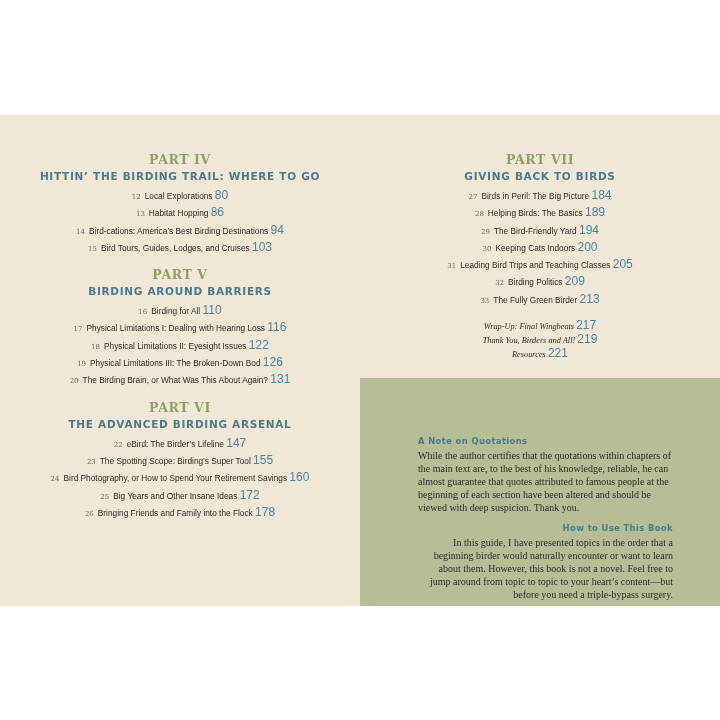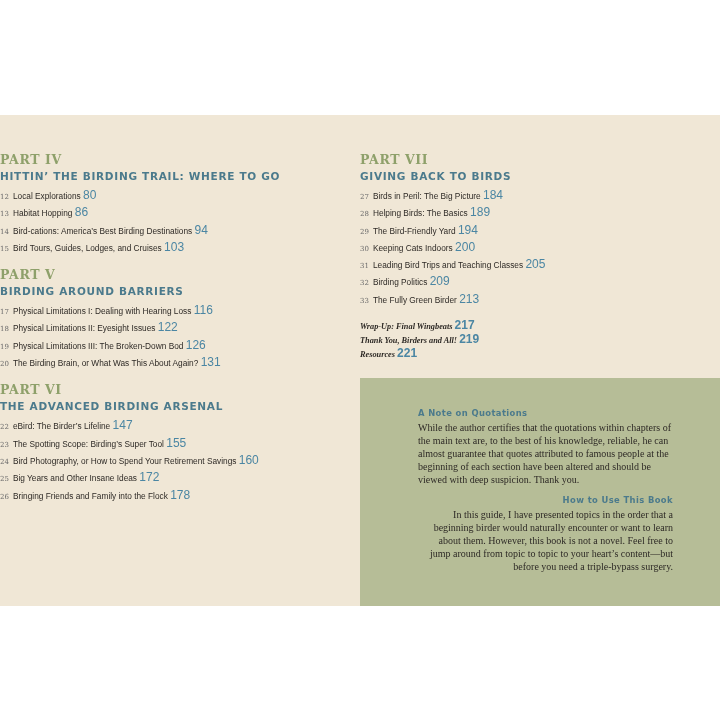--- a/index.html
+++ b/index.html
@@ -1,30 +1,30 @@
 <!DOCTYPE html>
 <html><head>
 <meta charset="utf-8">
 <style>
   html, body { margin:0; padding:0; }
   body { width:720px; height:720px; background:#ffffff; position:relative; overflow:hidden; }
   .spread { position:absolute; left:0; top:115px; width:720px; height:491px; background:#f0e7d6; }
   .green-box { position:absolute; left:360px; top:263px; width:360px; height:228px; background:#b6bd97; }
-  .col { position:absolute; }
+  .col { position:absolute; text-align:center; }
   .col-left { left:0; width:360px; top:37px; }
   .col-right { left:360px; width:360px; top:37px; }
   .part-label { font-family:"DejaVu Serif", serif; font-weight:bold; color:#8ea06a; font-size:12.5px; letter-spacing:0.6px; line-height:16px; }
   .part-title { font-family:"DejaVu Sans", sans-serif; font-weight:bold; color:#4b7a8c; font-size:10.5px; letter-spacing:0.7px; line-height:16px; margin-bottom:4px; }
   .entry { font-family:"Liberation Sans", sans-serif; font-size:8.3px; color:#2e2a26; line-height:15.3px; white-space:nowrap; }
   .num { font-family:"DejaVu Serif", serif; font-size:7px; color:#6b6b6b; margin-right:4px; }
   .pg { color:#4b86a3; font-size:12px; }
   .part-block { margin-bottom:10px; }
-  .backmatter { margin-top:10px; font-family:"Liberation Serif", serif; font-style:italic; font-size:8.3px; line-height:12px; color:#2e2a26;font-weight:bold; }
+  .backmatter { margin-top:10px; font-family:"Liberation Serif", serif; font-style:italic; font-size:8.3px; line-height:12px; color:#2e2a26; }
   .backmatter .pg { font-style:normal; font-family:"Liberation Sans", sans-serif; }
-  .note { position:absolute; left:418px; width:255px; }
+  .note { position:absolute; left:418px; width:255px;margin-top:28px; }
   .note-title { font-family:"DejaVu Sans", sans-serif; font-weight:bold; font-size:8.4px; color:#4b7a8c; letter-spacing:0.4px; line-height:12px; margin-bottom:2px; }
   .note-body { font-family:"Liberation Serif", serif; font-size:10px; color:#2e2a26; line-height:13px; }
 </style>
 </head>
 <body>
 
 <div class="spread">
   <div class="green-box"></div>
 
   <div class="col col-left">
@@ -33,20 +33,21 @@
       <div class="part-title">HITTIN’ THE BIRDING TRAIL: WHERE TO GO</div>
       <div class="entry"><span class="num">12</span><span>Local Explorations</span> <span class="pg">80</span></div>
       <div class="entry"><span class="num">13</span><span>Habitat Hopping</span> <span class="pg">86</span></div>
       <div class="entry"><span class="num">14</span><span>Bird-cations: America’s Best Birding Destinations</span> <span class="pg">94</span></div>
       <div class="entry"><span class="num">15</span><span>Bird Tours, Guides, Lodges, and Cruises</span> <span class="pg">103</span></div>
     </div>
 
     <div class="part-block">
       <div class="part-label">PART V</div>
       <div class="part-title">BIRDING AROUND BARRIERS</div>
+      <div class="entry"><span class="num">16</span><span>Birding for All</span> <span class="pg">110</span></div>
       <div class="entry"><span class="num">17</span><span>Physical Limitations I: Dealing with Hearing Loss</span> <span class="pg">116</span></div>
       <div class="entry"><span class="num">18</span><span>Physical Limitations II: Eyesight Issues</span> <span class="pg">122</span></div>
       <div class="entry"><span class="num">19</span><span>Physical Limitations III: The Broken-Down Bod</span> <span class="pg">126</span></div>
       <div class="entry"><span class="num">20</span><span>The Birding Brain, or What Was This About Again?</span> <span class="pg">131</span></div>
     </div>
 
     <div class="part-block">
       <div class="part-label">PART VI</div>
       <div class="part-title">THE ADVANCED BIRDING ARSENAL</div>
       <div class="entry"><span class="num">22</span><span>eBird: The Birder’s Lifeline</span> <span class="pg">147</span></div>

